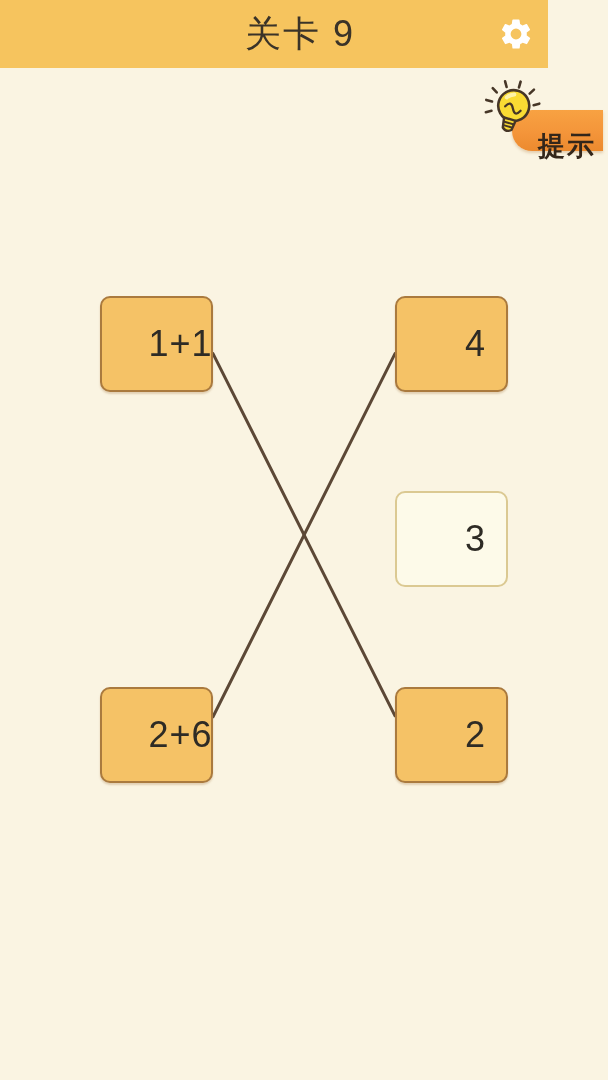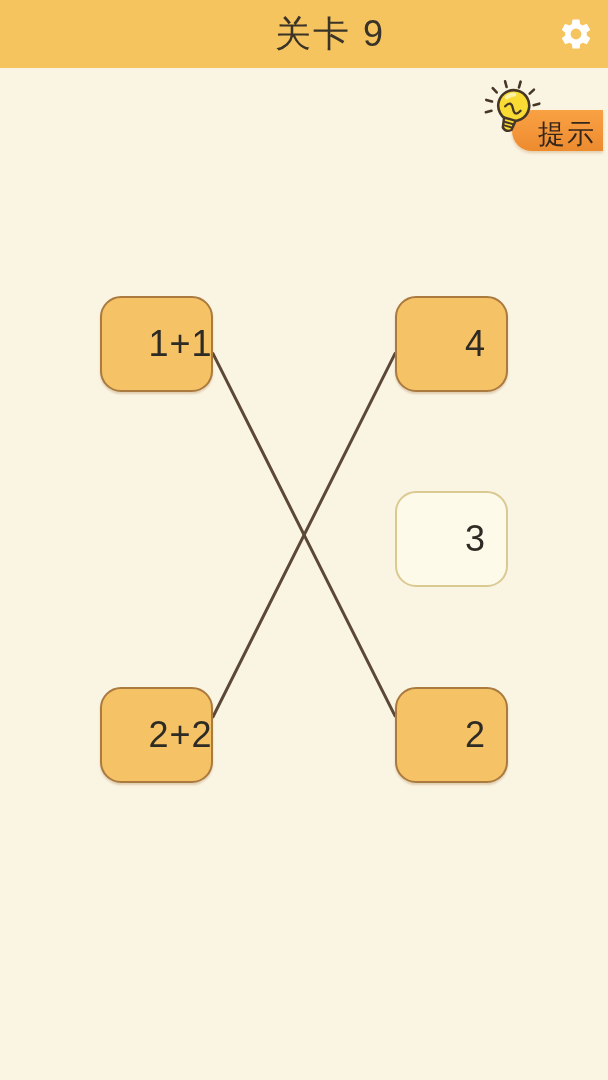--- a/index.html
+++ b/index.html
@@ -9,21 +9,21 @@
   }
   .screen{
     position:relative;
     width:608px;height:1080px;
     margin:0 auto;
     overflow:hidden;
     background:var(--page-bg,#faf4e2);
   }
   
   .header{
-    position:absolute;left:0;top:0;width:608px;height:68px;
+    position:absolute;left:0;top:0;width:548px;height:68px;
     background:var(--header-bg,#f6c45e);
     z-index:5;
   }
   .header-title{
     position:absolute;left:52px;right:0;top:0;height:68px;
     line-height:68px;text-align:center;
     font-size:36px;letter-spacing:2px;
     color:var(--title-text,#3a3328);
   }
   .gear-btn{
@@ -32,40 +32,41 @@
   }
   .gear-btn svg{width:36px;height:36px;display:block;}
   
   .hint-btn{
     position:absolute;left:512px;top:110px;width:91px;height:41px;
     border:none;cursor:pointer;
     border-radius:20px 0 0 20px;
     background:linear-gradient(180deg,#f8a242 0%,var(--hint-button-bg,#f4953a) 55%,#ec8a2e 100%);
     z-index:6;
     text-align:left;
-    padding:4px 0 0 26px;
+    padding:16px 0 0 26px;
     box-shadow:0 2px 3px rgba(160,90,20,.25);
+    font-weight:bold;
   }
   .hint-label{
     font-size:27px;color:var(--hint-text,#33261a);
     letter-spacing:2px;line-height:41px;
   }
   .bulb{
     position:absolute;left:478px;top:78px;width:72px;height:74px;
     z-index:7;cursor:pointer;
   }
   .bulb svg{width:72px;height:74px;display:block;}
   
   #connection-lines{
     position:absolute;left:0;top:0;width:608px;height:1080px;
     z-index:1;pointer-events:none;
   }
   .card{
     position:absolute;width:113px;height:96px;
-    border-radius:21px;
+    border-radius:10px;
     display:flex;align-items:center;justify-content:center;
     box-sizing:border-box;
     z-index:2;cursor:pointer;padding-left:48px;
   }
   .card.matched{
     background:var(--card-matched-bg,#f5c266);
     border:2px solid var(--card-matched-border,#aa7a3e);
     box-shadow:0 2px 2px rgba(150,100,40,.25);
   }
   .card.unmatched{
@@ -136,19 +137,19 @@
   <div class="card col-left row-0 matched">
     <span class="card-label">1+1</span>
   </div>
   <div class="card col-right row-0 matched">
     <span class="card-label">4</span>
   </div>
   <div class="card col-right row-1 unmatched">
     <span class="card-label">3</span>
   </div>
   <div class="card col-left row-2 matched">
-    <span class="card-label">2+2</span>
+    <span class="card-label">2+6</span>
   </div>
   <div class="card col-right row-2 matched">
     <span class="card-label">2</span>
   </div>
 
 </div>
 
 </body></html>

